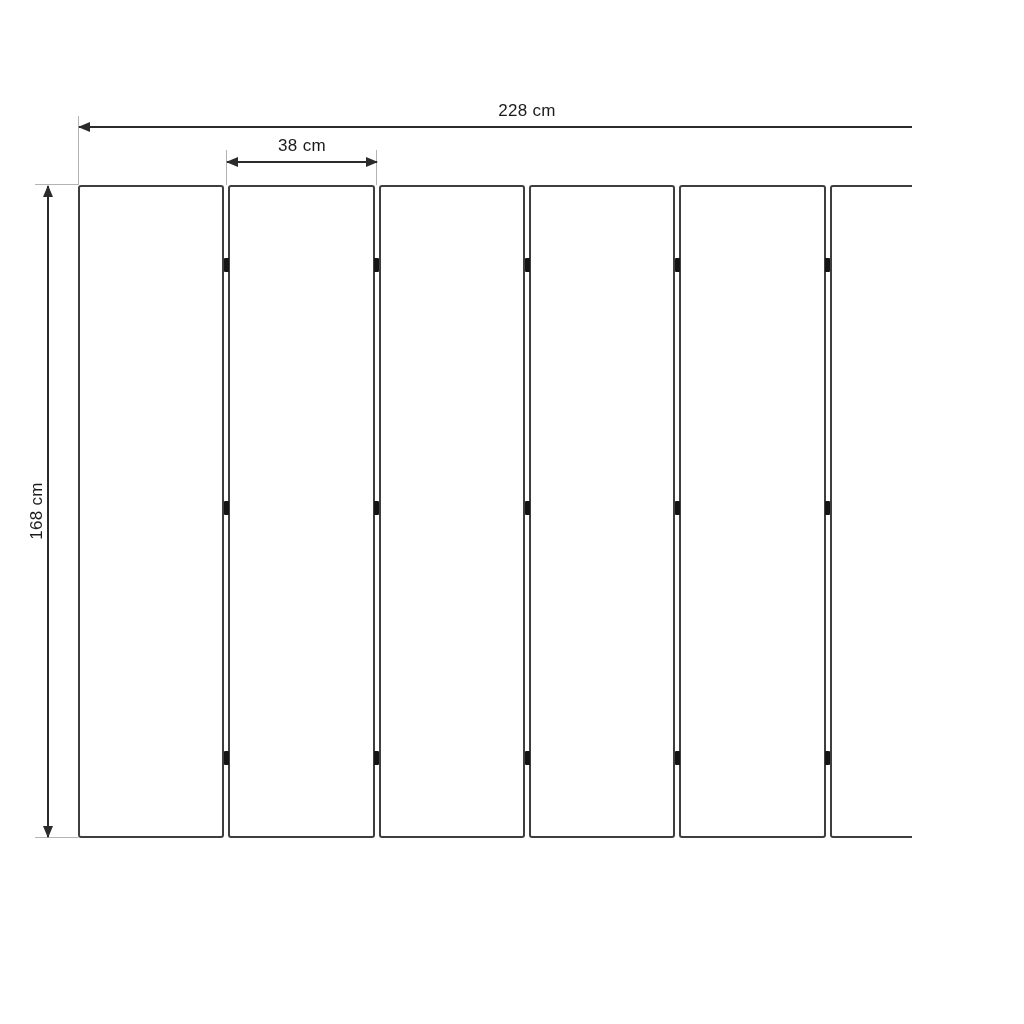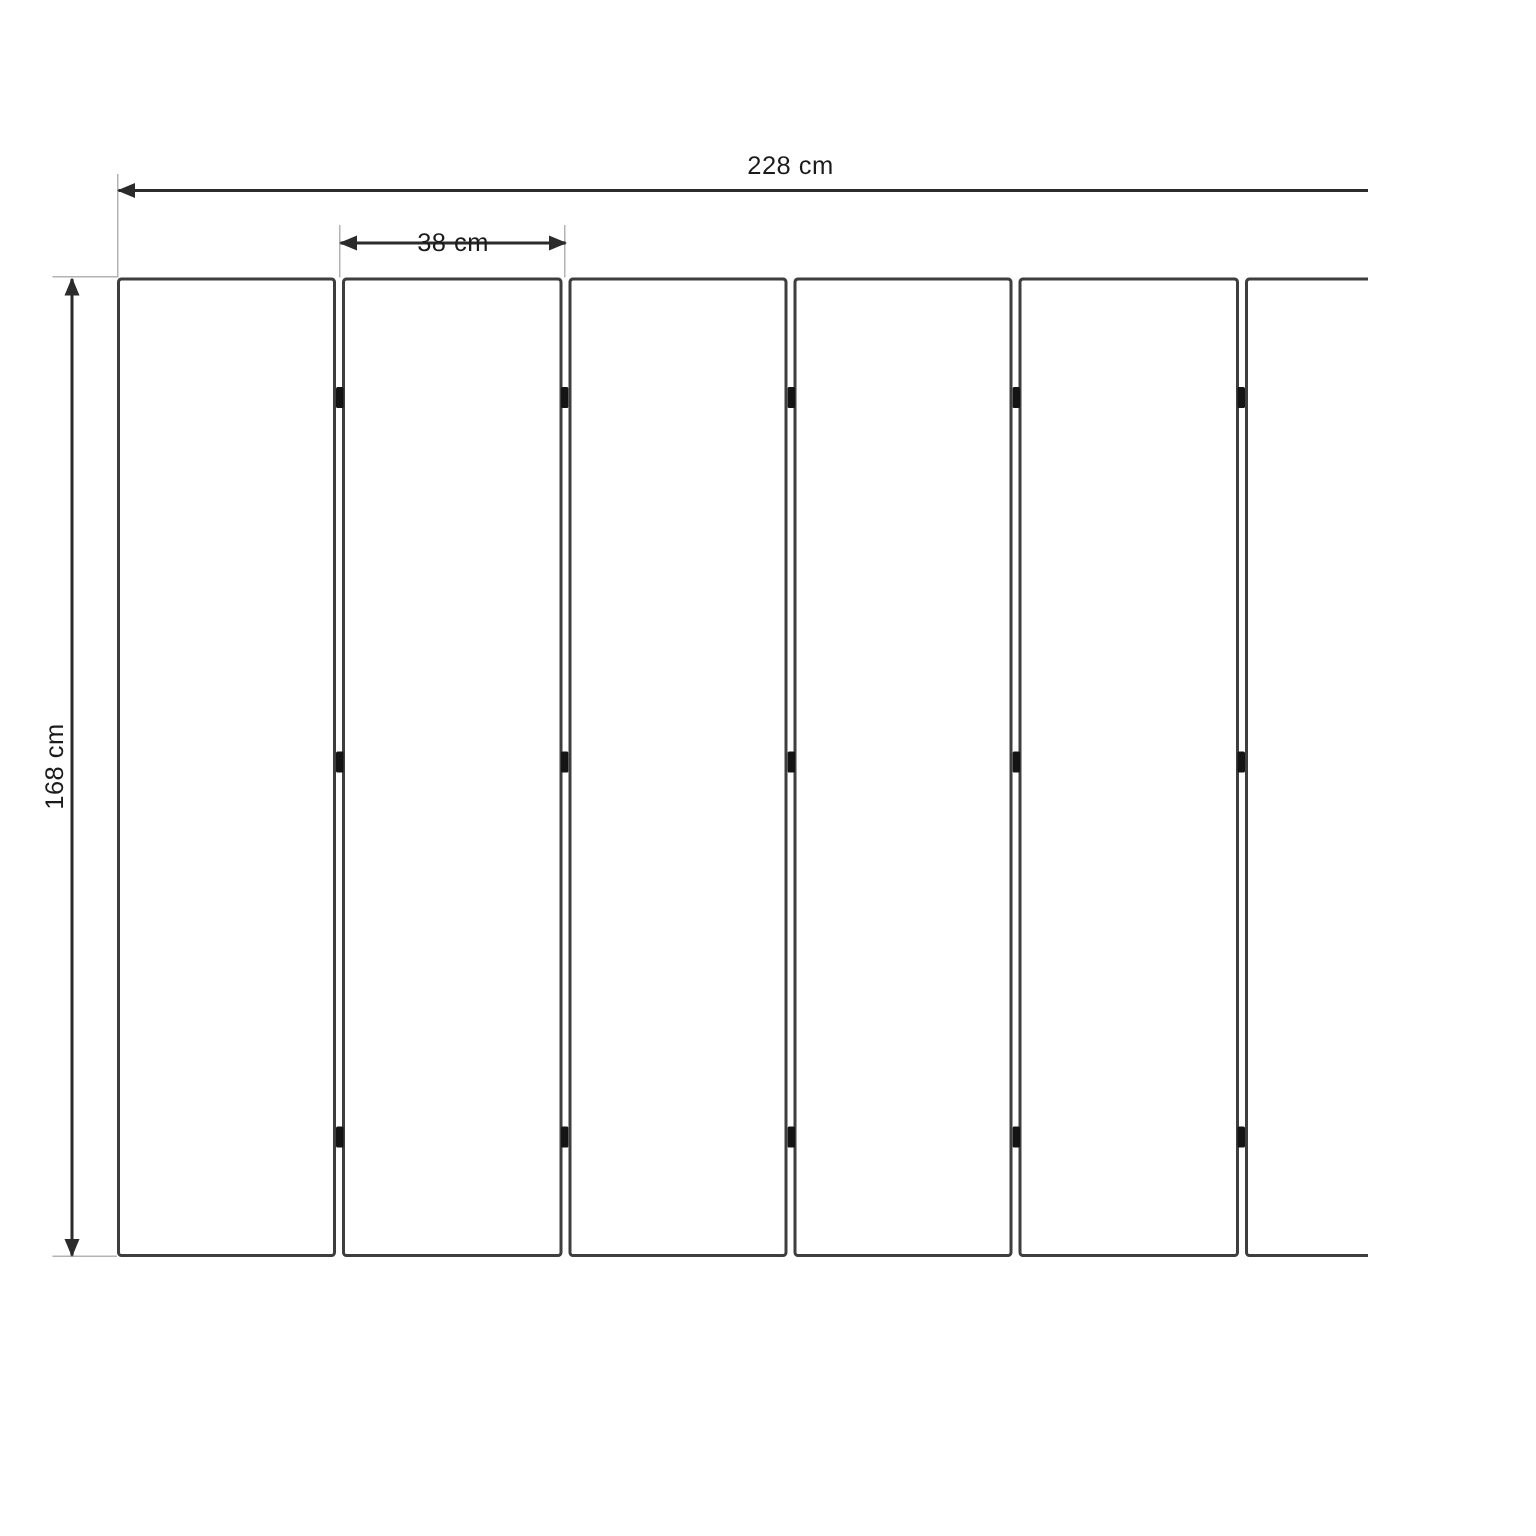--- a/index.html
+++ b/index.html
@@ -70,21 +70,21 @@
     <span class="arr arr-r"></span>
   </div>
   <div class="dim-label" style="left:79px;top:101px;width:896px">228 cm</div>
 
   <div class="ext v" style="left:226px;top:150px;height:35px"></div>
   <div class="ext v" style="left:376px;top:150px;height:35px"></div>
   <div class="hline" style="left:227px;top:161px;width:150px">
     <span class="arr arr-l"></span>
     <span class="arr arr-r"></span>
   </div>
-  <div class="dim-label" style="left:227px;top:152px;width:150px">38 cm</div>
+  <div class="dim-label" style="left:227px;top:136px;width:150px">38 cm</div>
 
   <div class="ext h" style="left:35px;top:184px;width:43px"></div>
   <div class="ext h" style="left:35px;top:837px;width:43px"></div>
   <div class="vline" style="left:47px;top:186px;height:651px">
     <span class="arr arr-u"></span>
     <span class="arr arr-d"></span>
   </div>
   <div class="dim-label-v">168 cm</div>
 
   <div class="panel-row" id="panel-row">

